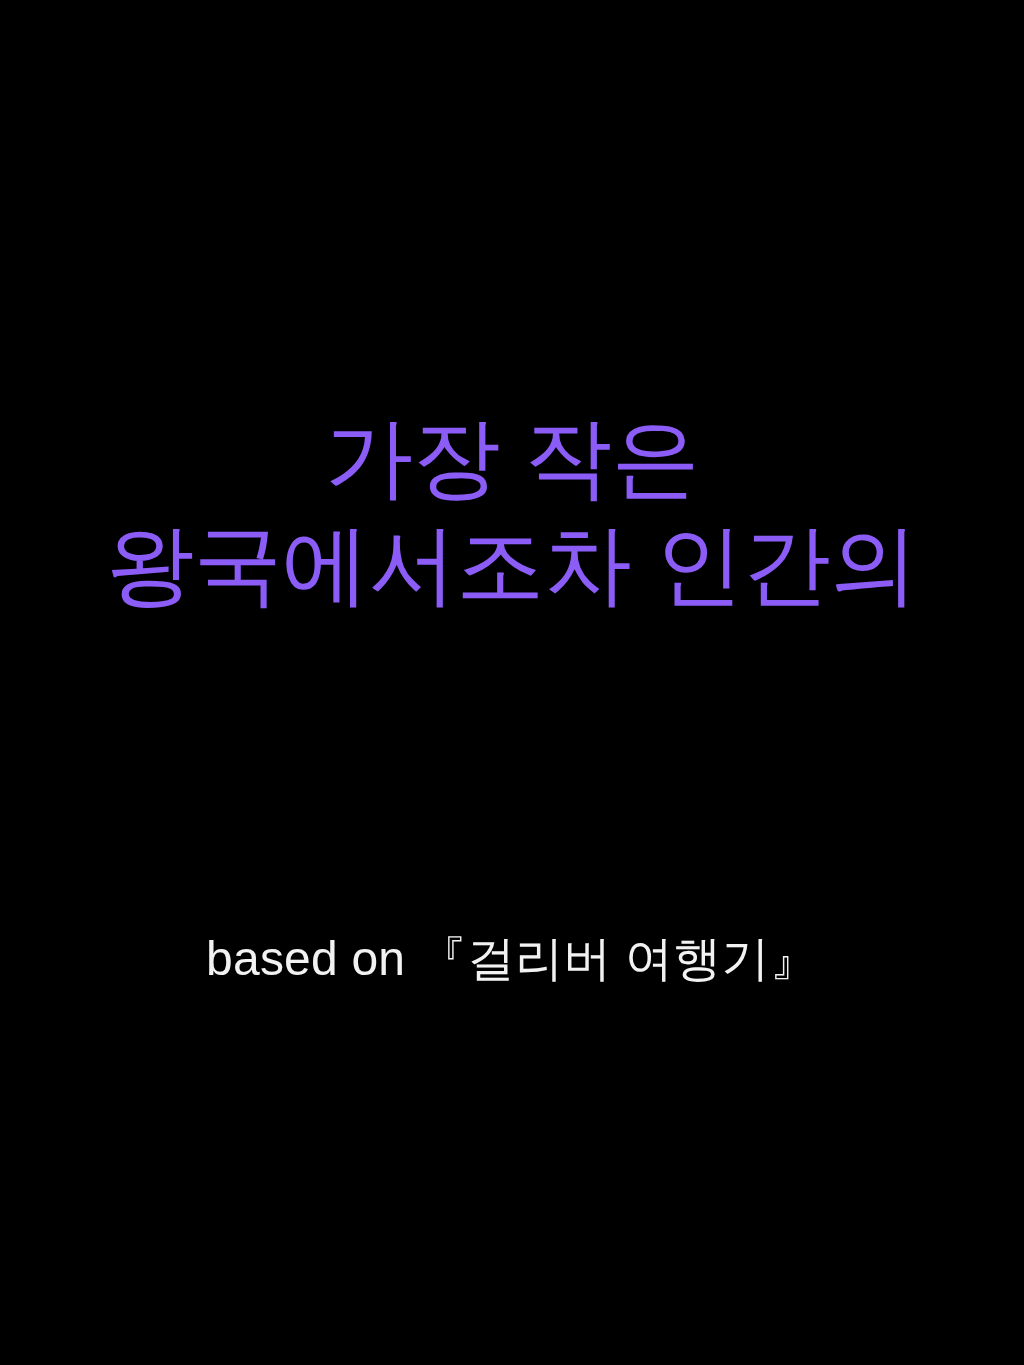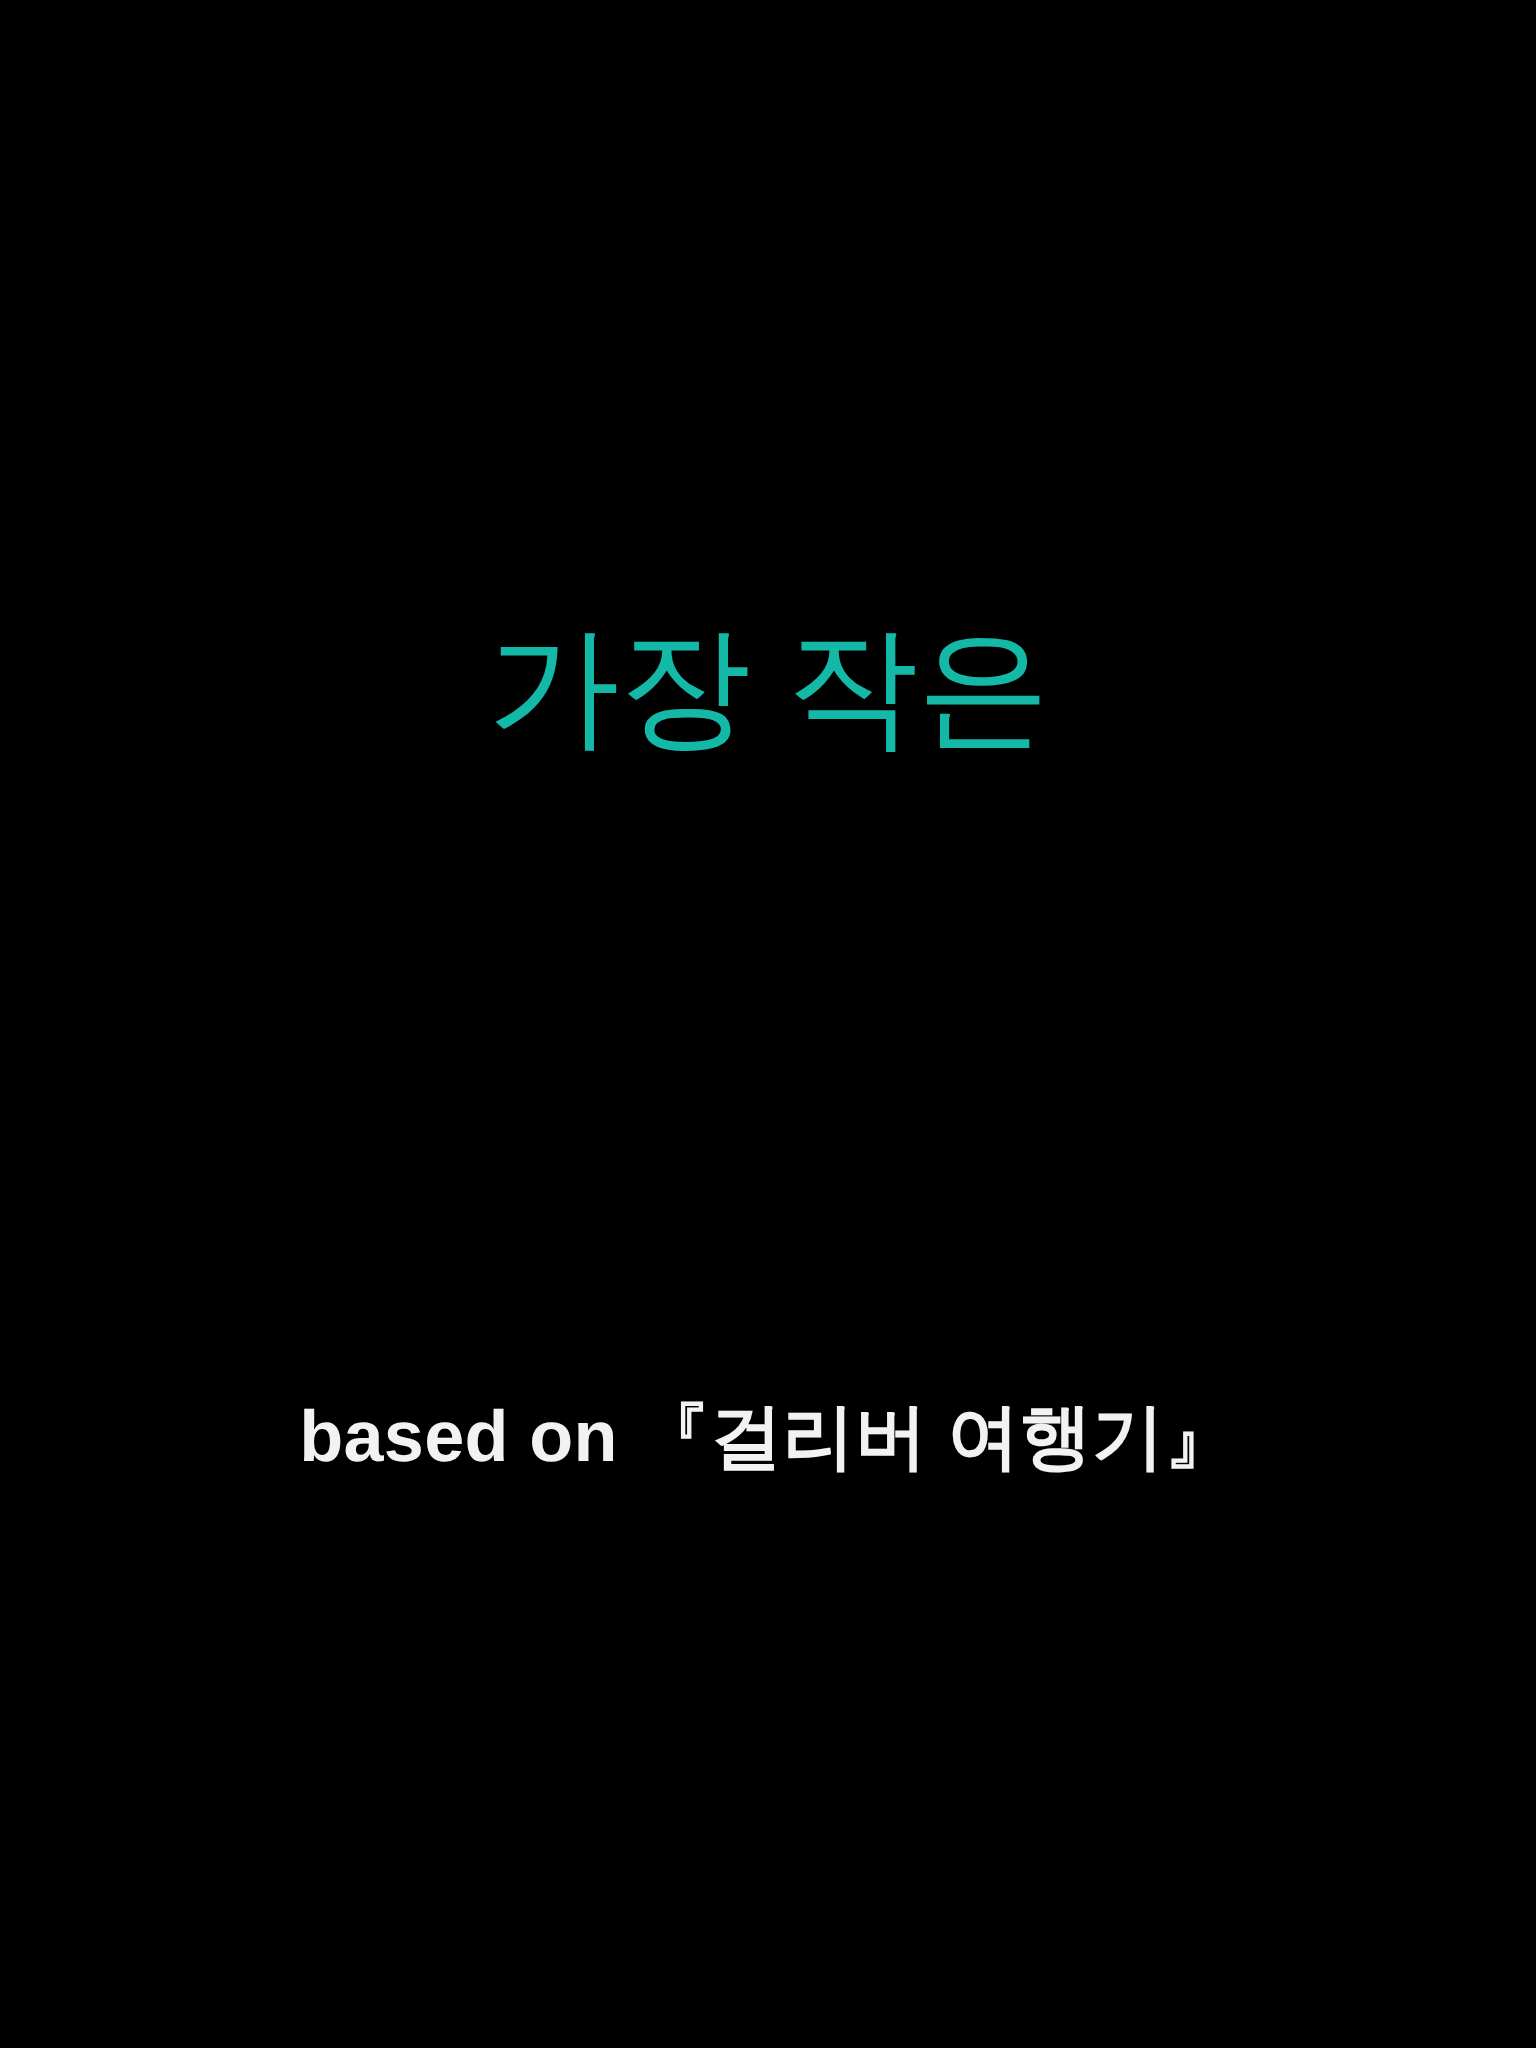--- a/index.html
+++ b/index.html
@@ -28,21 +28,21 @@
   .quote-block {
     position: absolute;
     left: 0;
     top: 404px;
     width: 1024px;
     text-align: center;
   }
 
   .quote-line {
     display: block;
-    color: #14b8a6;
+    color: #8b5cf6;
     font-family: "Liberation Sans", "DejaVu Sans", sans-serif;
     font-size: 88px;
     font-weight: 300;
     line-height: 107px;
     letter-spacing: -0.5px;
     white-space: pre;
   }
 
   
   .attribution-block {
@@ -51,32 +51,33 @@
     top: 930px;
     width: 1024px;
     text-align: center;
   }
 
   .attribution {
     display: inline-block;
     color: #f2f2f2;
     font-family: "Liberation Sans", "DejaVu Sans", sans-serif;
     font-size: 48px;
-    font-weight: 700;
+    font-weight: 400;
     line-height: 58px;
     letter-spacing: 0.2px;
     white-space: pre;
   }
 </style>
 </head>
 <body>
 
 <div class="card">
 
   <div class="quote-block">
     <span class="quote-line">가장 작은</span>
+    <span class="quote-line">왕국에서조차 인간의</span>
   </div>
 
   <div class="attribution-block">
     <span class="attribution">based on 『걸리버 여행기』</span>
   </div>
 
 </div>
 
 </body></html>

